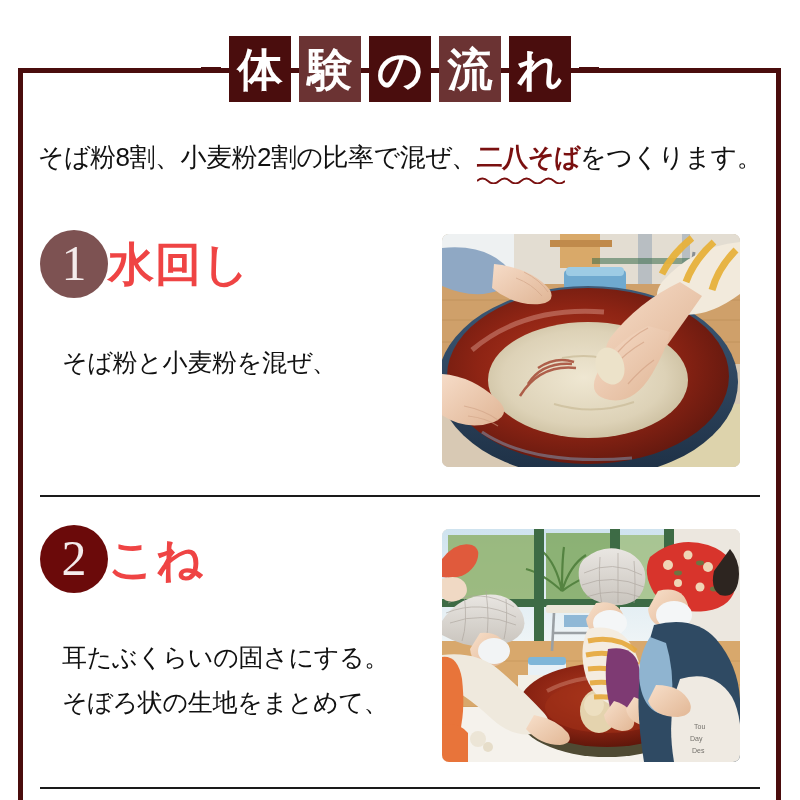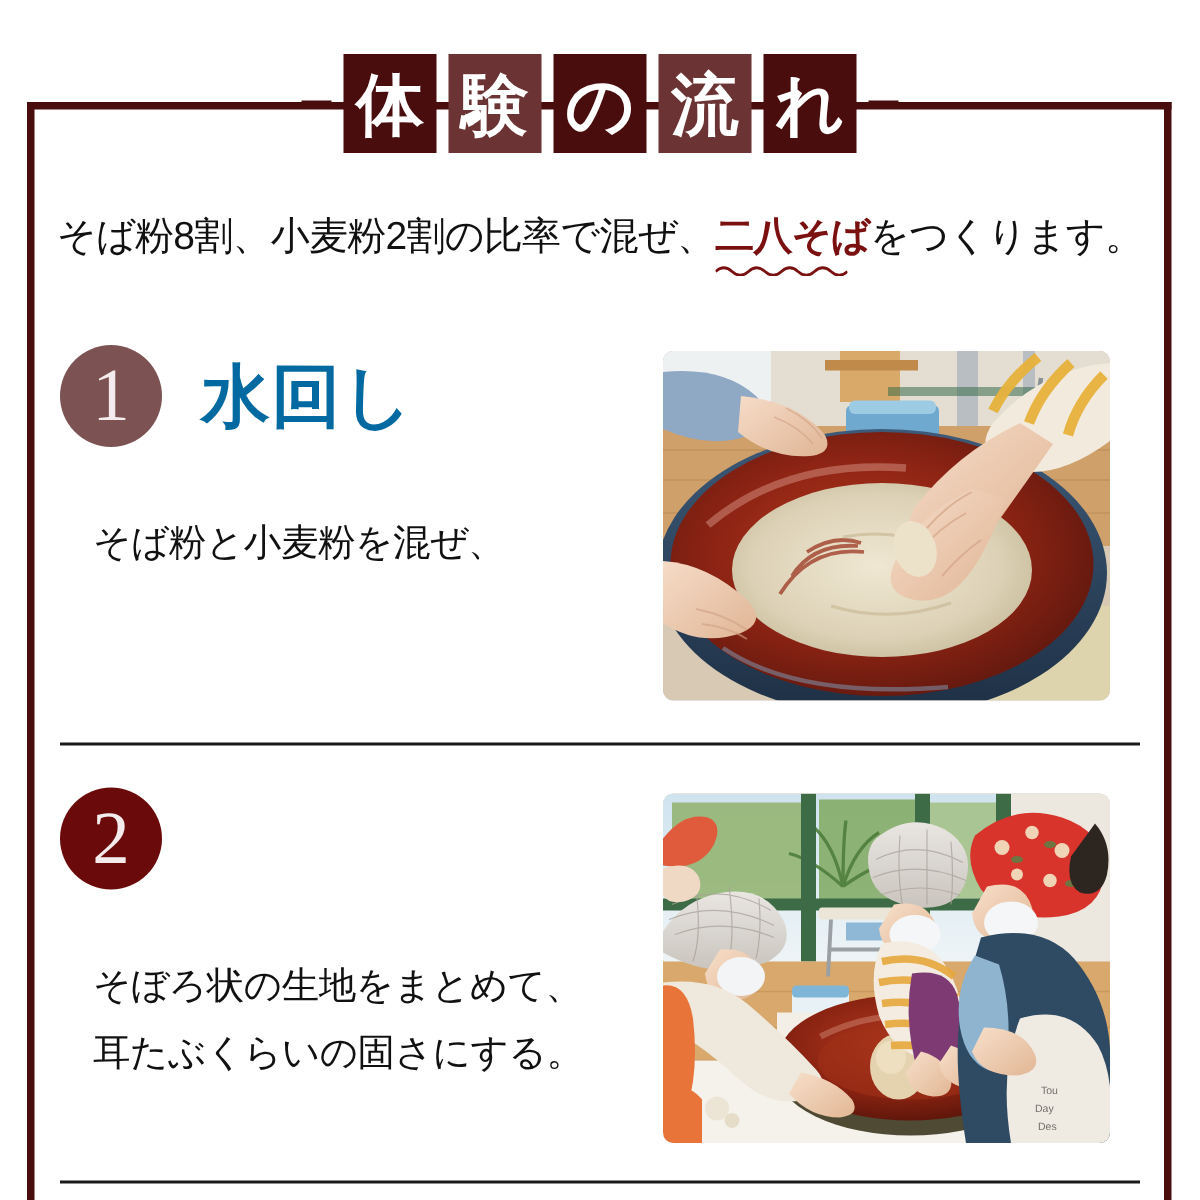--- a/index.html
+++ b/index.html
@@ -117,24 +117,23 @@
     font-size: 50px;
     line-height: 1;
     padding-bottom: 3px;
     box-sizing: border-box;
     flex: 0 0 auto;
   }
   #circle-1 { background: #7d5252; }
   #circle-2 { background: #6b0a0a; }
 
   .step-title {
-    margin-left: 26px;
     font-size: 46px;
     font-weight: bold;
-    color: #0369a1;
+    color: #ef4444;
     line-height: 1;
     letter-spacing: 1px;
   }
 
   .step-body {
     margin-top: 40px;
     margin-left: 22px;
     font-size: 25px;
     color: #111111;
     line-height: 1.78;
@@ -293,24 +292,25 @@
       <path d="M40,198 q50,34 150,26" fill="none" stroke="#7fa0bd" stroke-width="3" opacity="0.5"></path>
     </svg>
   </div>
 </div>
 
 <div class="divider" id="divider-1"></div>
 
 <div class="step" id="step-2">
   <div class="step-head">
     <div class="step-circle" id="circle-2" style="background: rgb(107, 10, 10);">2</div>
+    <div class="step-title">こね</div>
   </div>
   <div class="step-body">
+    <div>耳たぶくらいの固さにする。</div>
     <div>そぼろ状の生地をまとめて、</div>
-    <div>耳たぶくらいの固さにする。</div>
   </div>
   <div class="step-photo">
     <svg viewBox="0 0 298 233" preserveAspectRatio="xMidYMid slice">
       <defs>
         <linearGradient id="p2win" x1="0" y1="0" x2="0" y2="1">
           <stop offset="0%" stop-color="#cfe3ef"></stop>
           <stop offset="100%" stop-color="#eef4f6"></stop>
         </linearGradient>
         <radialGradient id="p2bowl2" cx="45%" cy="40%" r="65%">
           <stop offset="0%" stop-color="#b13a20"></stop>

